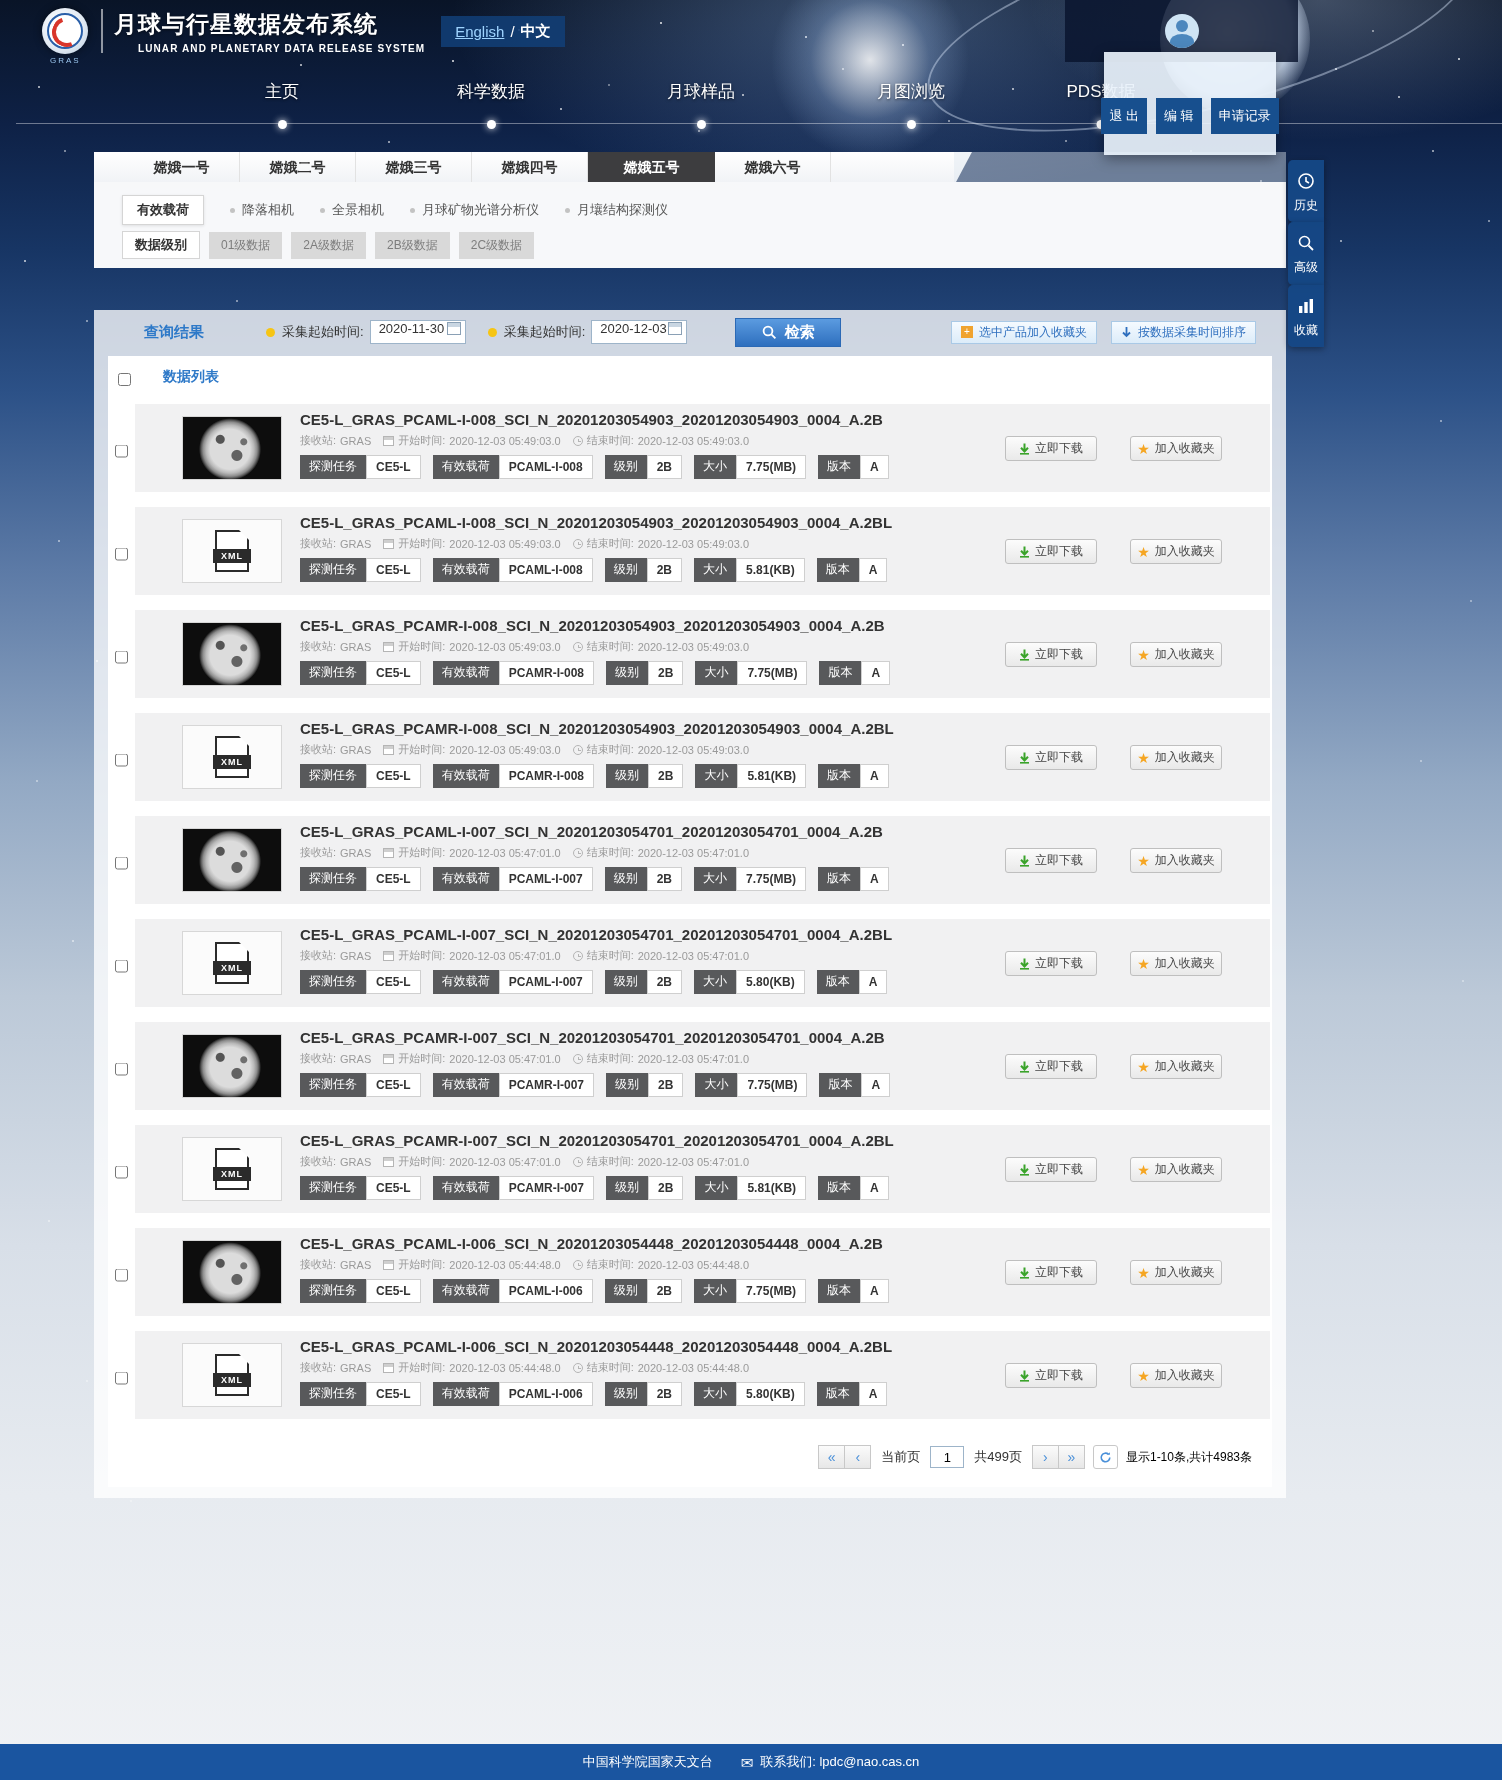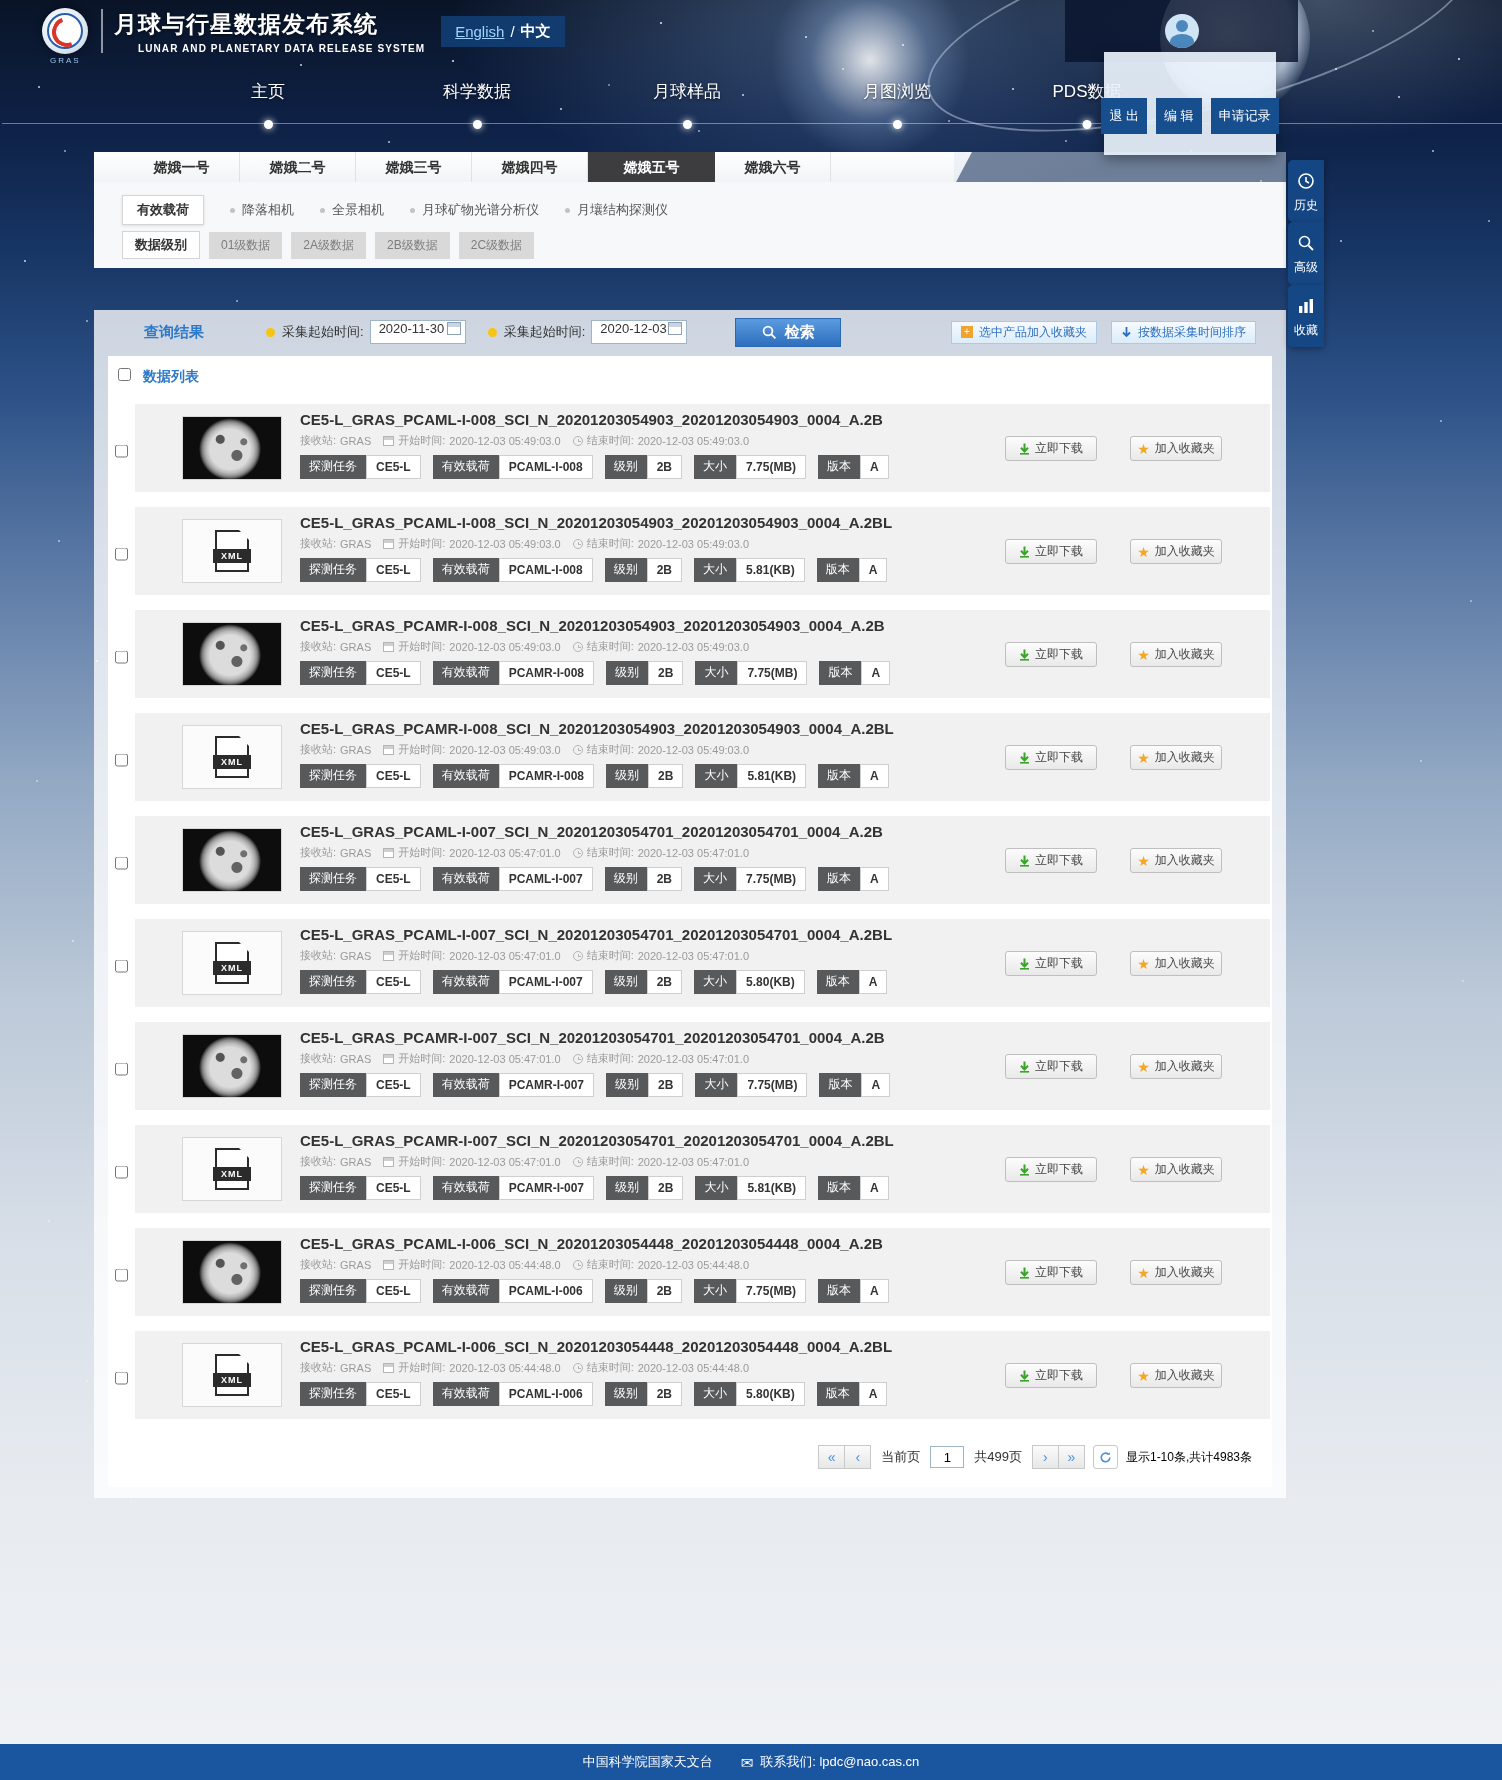--- a/index.html
+++ b/index.html
@@ -48,21 +48,21 @@
   .emblem-badge { position:absolute; left:8px; top:48px; font-size:8px; letter-spacing:2px; color:#9cc6ee; }
   .logo-divider { width:2px; height:44px; background:rgba(255,255,255,.55); margin:0 11px 0 13px; }
   .logo-title { font-size:23px; font-weight:bold; color:#fff; letter-spacing:1px; text-shadow:0 1px 3px rgba(0,0,0,.55); white-space:nowrap; }
   .logo-subtitle { font-size:10px; font-weight:bold; color:#fff; letter-spacing:1.1px; margin-top:3px; white-space:nowrap;padding-left:24px; }
   .lang { margin-left:16px; background:rgba(18,64,120,.85); height:31px; display:flex; align-items:center; padding:0 14px; font-size:15px; color:#fff; }
   .lang-en { color:#9fd4ff; text-decoration:underline; margin-right:6px; cursor:pointer; }
   .lang-sep { color:#fff; }
   .lang-zh { font-weight:bold; margin-left:6px; cursor:pointer; }
 
   
-  .mainnav { position:absolute; top:0; left:2px; right:0; height:132px; z-index:4; }
+  .mainnav { position:absolute; top:0; left:16px; right:0; height:132px; z-index:4; }
   .nav-line { position:absolute; top:123px; left:0; right:0; height:1px; background:rgba(255,255,255,.4); }
   .nav-item { position:absolute; top:80px; transform:translateX(-50%); text-align:center; color:#fff; font-size:17px;
     cursor:pointer; text-shadow:0 1px 3px rgba(0,0,0,.6); white-space:nowrap; }
   .nav-dot { width:9px; height:9px; border-radius:50%; background:#fff; margin:17px auto 0; box-shadow:0 0 7px rgba(255,255,255,.95); }
   .n1{left:266px;} .n2{left:475px;} .n3{left:685px;} .n4{left:895px;} .n5{left:1085px;}
 
   
   .userbox { position:absolute; left:1065px; top:0; width:233px; height:62px; background:rgba(8,20,45,.82);
     z-index:6; display:flex; align-items:center; justify-content:center; }
   .avatar { width:34px; height:34px; border-radius:50%; background:#cfe4f4; position:relative; overflow:hidden; cursor:pointer; }
@@ -106,21 +106,21 @@
   .cal-ic { width:14px; height:13px; border:1px solid #8aa0b5; background:linear-gradient(180deg,#c9d6e2 0 4px,#fff 4px); flex:0 0 auto; cursor:pointer; }
   .btn-search { margin-left:48px; width:106px; height:29px; border:1px solid #2b69b5; background:linear-gradient(180deg,#5b9be0,#2e6fbe);
     color:#fff; font-size:15px; font-weight:bold; display:flex; align-items:center; justify-content:center; gap:8px; cursor:pointer; font-family:inherit; }
   .q-right { margin-left:auto; display:flex; gap:14px; margin-right:30px; }
   .q-mini { height:23px; display:flex; align-items:center; gap:6px; background:linear-gradient(180deg,#f5faff,#dcecf9);
     border:1px solid #a9c9e6; color:#2e6fbe; font-size:12px; padding:0 9px; cursor:pointer; font-family:inherit; }
   .plus-ic { width:12px; height:12px; background:#f0a32f; color:#fff; font-size:10px; line-height:12px; text-align:center; }
   .plus-ic::before { content:"+"; }
 
   .list-area { margin:2px 14px 0; background:#fff; position:relative; padding-bottom:18px; min-height:1110px; }
-  .list-head { display:flex; align-items:flex-start; padding:12px 0 0 10px; }
+  .list-head { display:flex; align-items:flex-end; padding:12px 0 0 10px;gap:20px; }
   .list-head input { margin:0 12px 0 0; width:13px; height:13px; }
   .list-title { color:#2e79c8; font-weight:bold; font-size:14px; }
 
   .row { position:relative; margin:15px 2px 0 27px; height:88px; background:#f1f1f2; }
   .row:first-child { margin-top:18px; }
   .row-check { position:absolute; left:-24px; top:50%; transform:translateY(-50%); width:13px; height:13px; }
   .thumb { position:absolute; left:47px; top:12px; width:100px; height:64px; border:1px solid #d7d7d7; background:#fff; cursor:pointer; }
   .moon-img { position:absolute; inset:0; background-color:#0d0d0d;
     background-image:
       radial-gradient(circle at 38% 36%, rgba(70,70,70,.9) 0 4px, transparent 5px),

